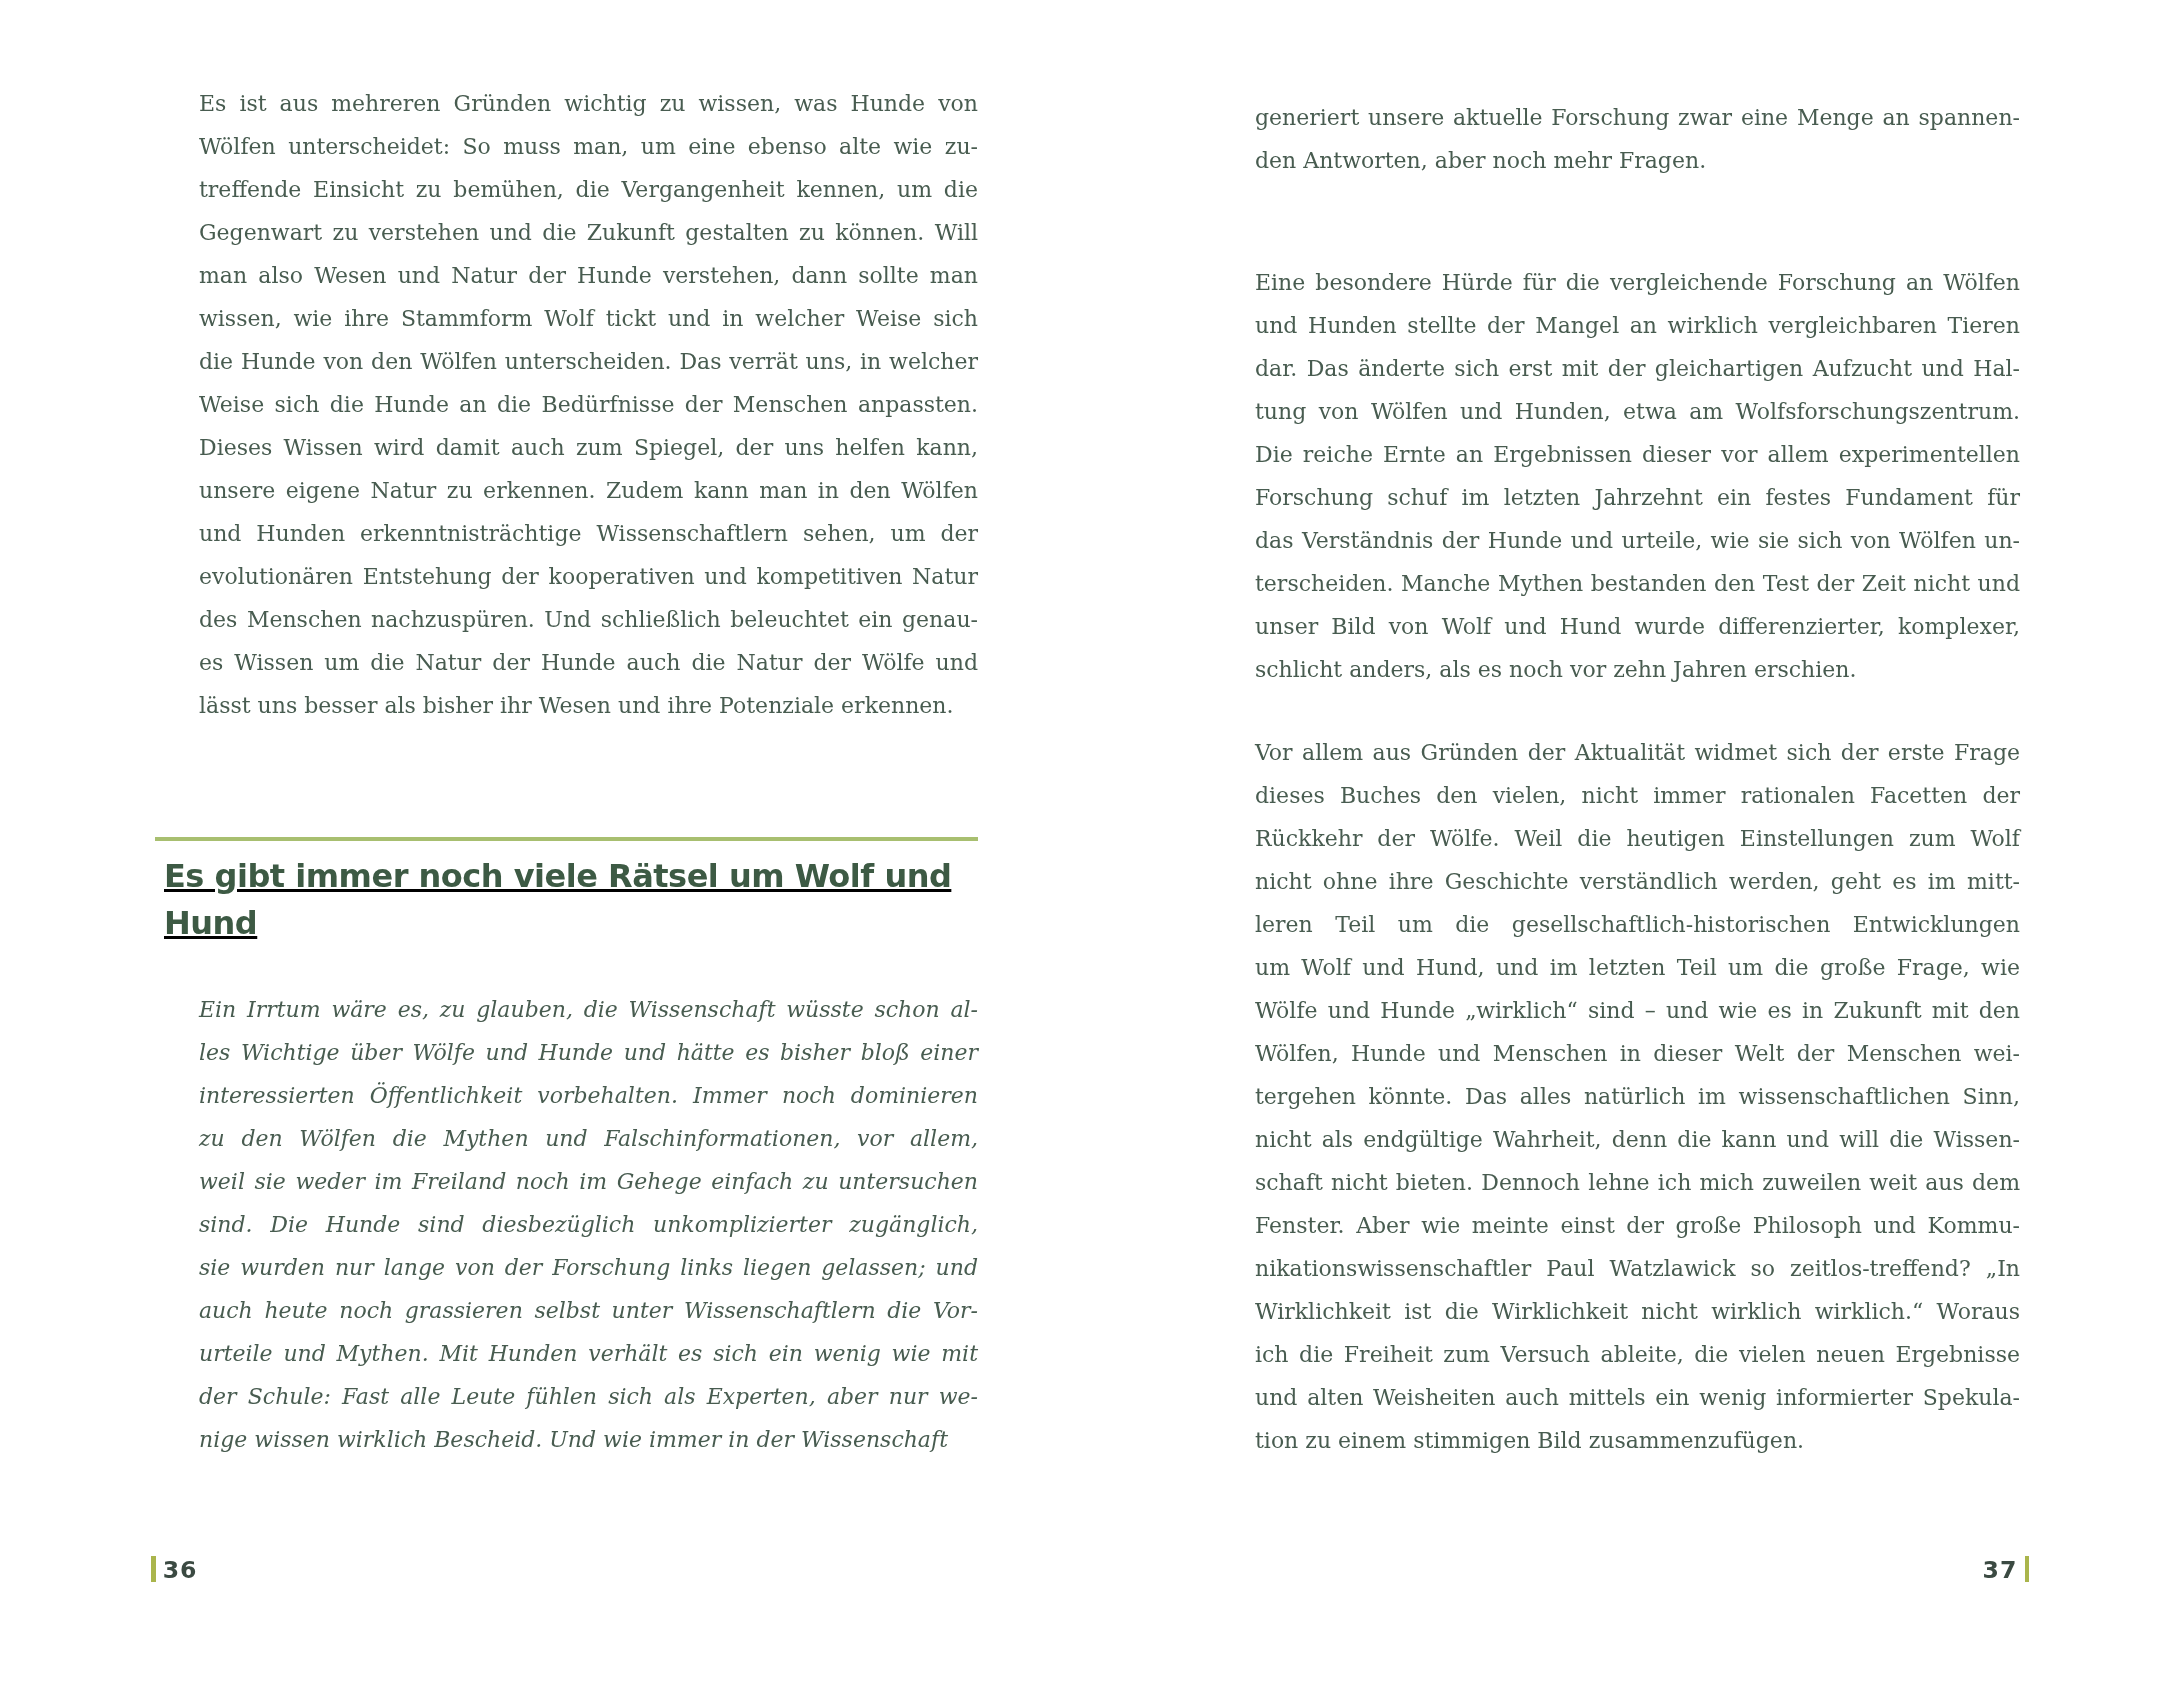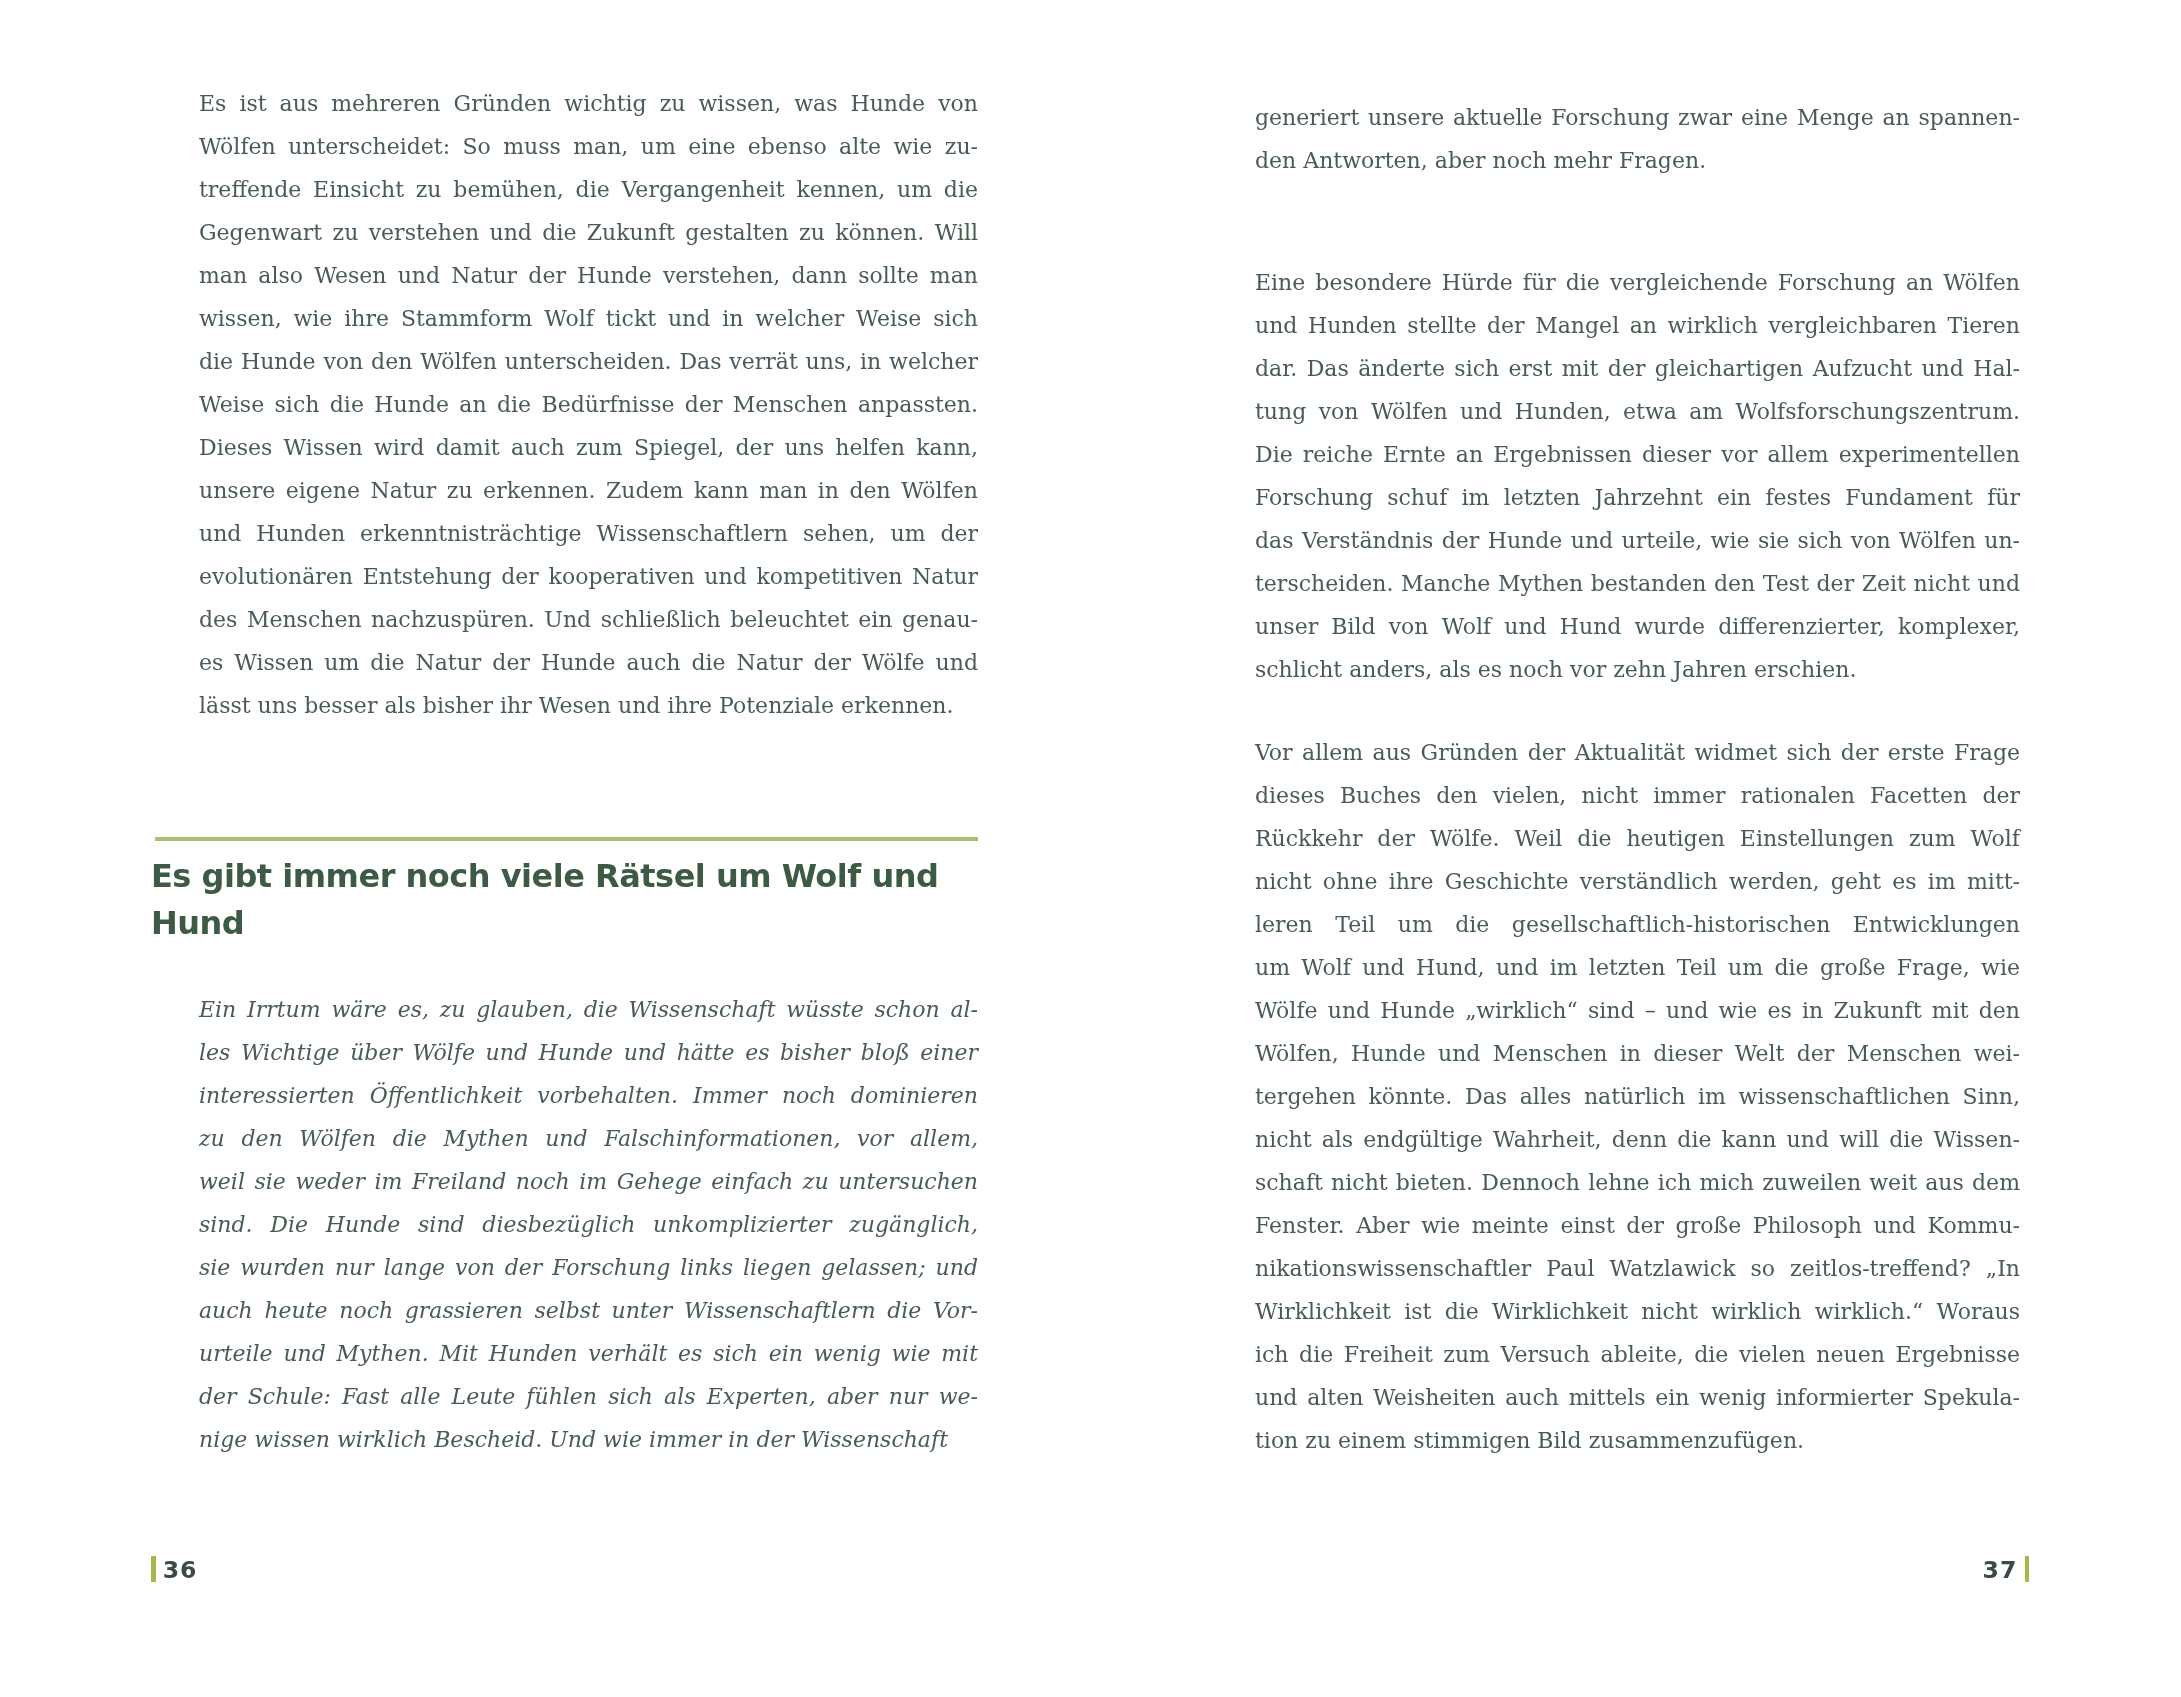--- a/index.html
+++ b/index.html
@@ -63,21 +63,21 @@
     <div class="line">unsere eigene Natur zu erkennen. Zudem kann man in den Wölfen</div>
     <div class="line">und Hunden erkenntnisträchtige Wissenschaftlern sehen, um der</div>
     <div class="line">evolutionären Entstehung der kooperativen und kompetitiven Natur</div>
     <div class="line">des Menschen nachzuspüren. Und schließlich beleuchtet ein genau-</div>
     <div class="line">es Wissen um die Natur der Hunde auch die Natur der Wölfe und</div>
     <div class="line line-last">lässt uns besser als bisher ihr Wesen und ihre Potenziale erkennen.</div>
   </div>
 
 <div class="rule" style="left:155px; top:837px; width:823px;"></div>
 
-<div class="block heading" style="left:151px; top:853px; width:823px;">
+<div class="block heading" style="left:164px; top:853px; width:823px;text-decoration:underline;">
     <div class="line">Es gibt immer noch viele Rätsel um Wolf und</div>
     <div class="line line-last">Hund</div>
   </div>
 
 <div class="block para" style="left:155px; top:988px; width:823px;font-style:italic;">
     <div class="line">Ein Irrtum wäre es, zu glauben, die Wissenschaft wüsste schon al-</div>
     <div class="line">les Wichtige über Wölfe und Hunde und hätte es bisher bloß einer</div>
     <div class="line">interessierten Öffentlichkeit vorbehalten. Immer noch dominieren</div>
     <div class="line">zu den Wölfen die Mythen und Falschinformationen, vor allem,</div>
     <div class="line">weil sie weder im Freiland noch im Gehege einfach zu untersuchen</div>

